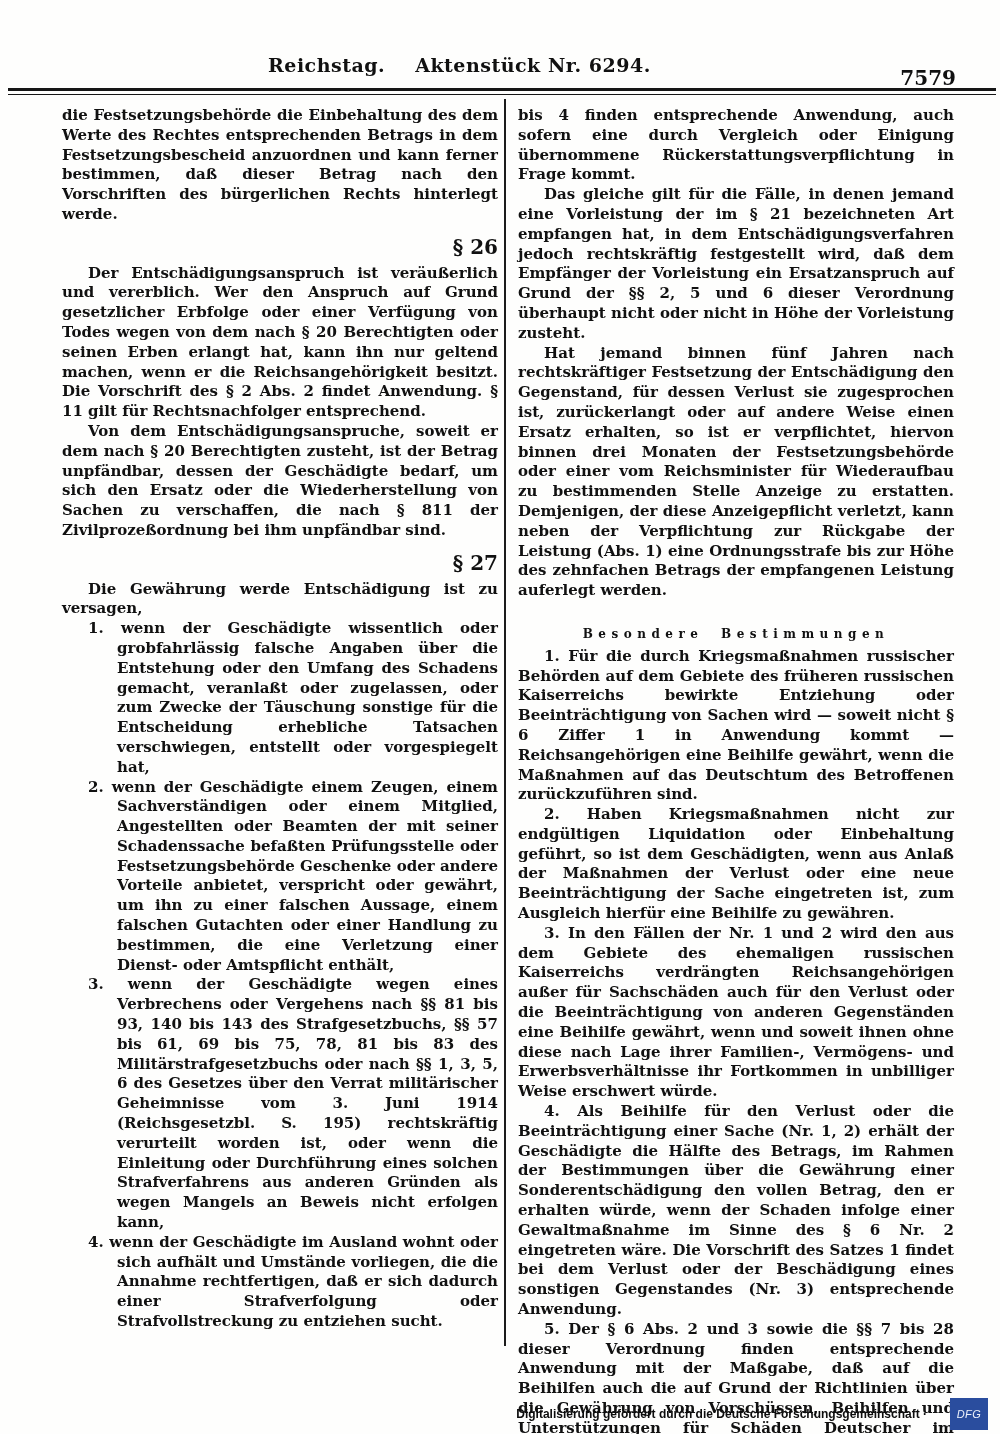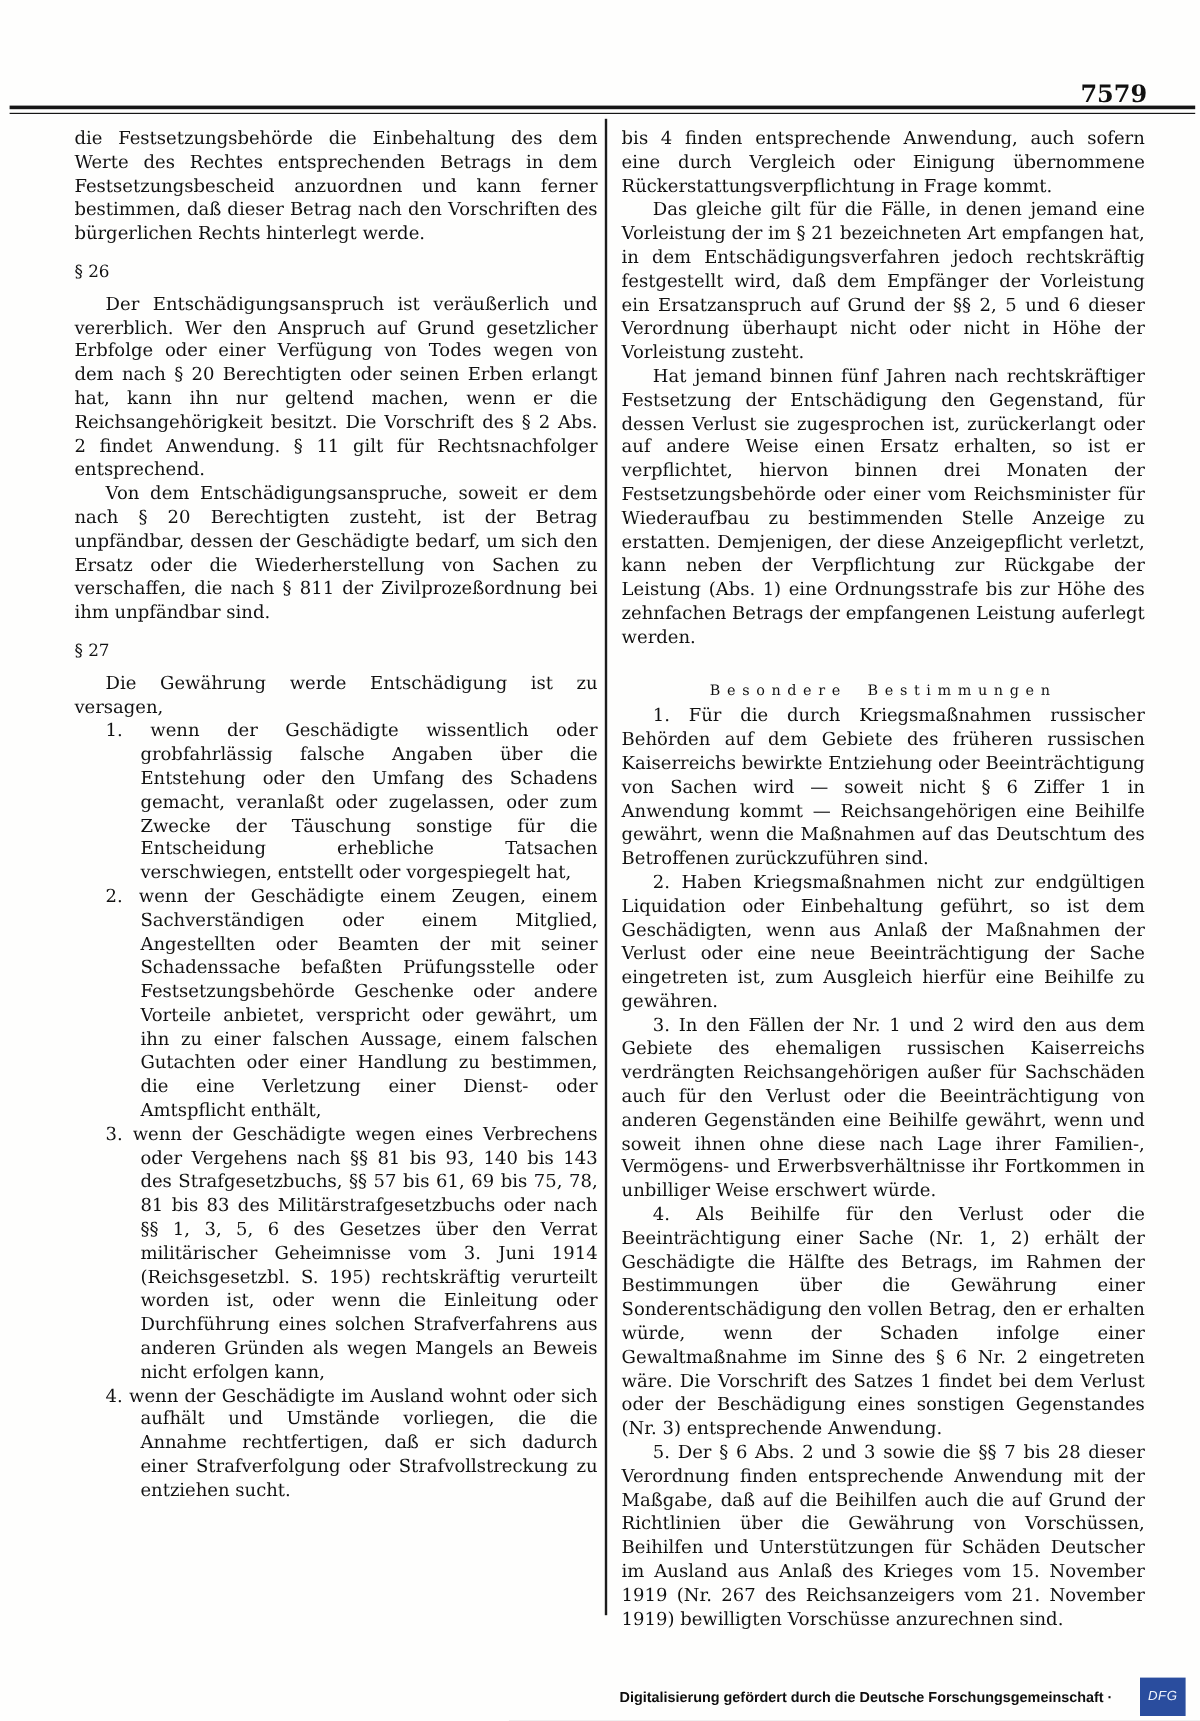--- a/index.html
+++ b/index.html
@@ -23,28 +23,28 @@
   .page-number{
     position:absolute;right:44px;top:12px;
     font-size:20px;font-weight:bold;
   }
   .rule-thick{position:absolute;top:88px;left:8px;right:4px;height:3px;background:#161616;}
   .rule-thin{position:absolute;top:94px;left:8px;right:4px;height:1px;background:#161616;}
   
   .col-divider{position:absolute;left:504px;top:99px;width:2px;height:1247px;background:#1c1c1c;}
   .column{
     position:absolute;top:106px;width:436px;
-    font-size:15px;line-height:19.8px;font-weight:normal;
+    font-size:15px;line-height:19.8px;font-weight:bold;
     text-align:justify;
   }
   .column.left{left:62px;}
   .column.right{left:518px;}
   .blk{margin:0;text-align:justify;}
   .blk.para{text-indent:26px;}
-  .blk.section{text-align:left;text-indent:0;font-size:14px;margin:13px 0 6px;}
+  .blk.section{text-align:right;text-indent:0;font-size:20px;margin:13px 0 6px;}
   .blk.spaced{text-align:center;text-indent:0;letter-spacing:5.5px;word-spacing:8px;margin:24px 0 2px;font-size:12px;}
   .blk.numbered{padding-left:55px;text-indent:-29px;}
   
   .footer{
     position:absolute;right:12px;bottom:4px;
     display:flex;align-items:center;gap:23px;
     font-family:"Liberation Sans","DejaVu Sans",sans-serif;
   }
   .footer-text{font-size:12px;font-weight:bold;color:#0d0d0d;}
   .dfg-logo{
@@ -53,20 +53,23 @@
     display:flex;align-items:center;justify-content:center;
     letter-spacing:.5px;
   }
 </style>
 </head>
 <body>
 
 <div class="page">
 
   <div class="header">
+    <div class="header-title">
+      <span class="t1">Reichstag.</span><span class="t2">Aktenstück Nr. 6294.</span>
+    </div>
     <div class="page-number">7579</div>
   </div>
   <div class="rule-thick"></div>
   <div class="rule-thin"></div>
 
   <div class="col-divider"></div>
 
   <div class="column left">
       <p class="blk continuation">die Festsetzungsbehörde die Einbehaltung des dem Werte des Rechtes entsprechenden Betrags in dem Festsetzungsbescheid anzuordnen und kann ferner bestimmen, daß dieser Betrag nach den Vorschriften des bürgerlichen Rechts hinterlegt werde.</p>
       <p class="blk section">§ 26</p>

